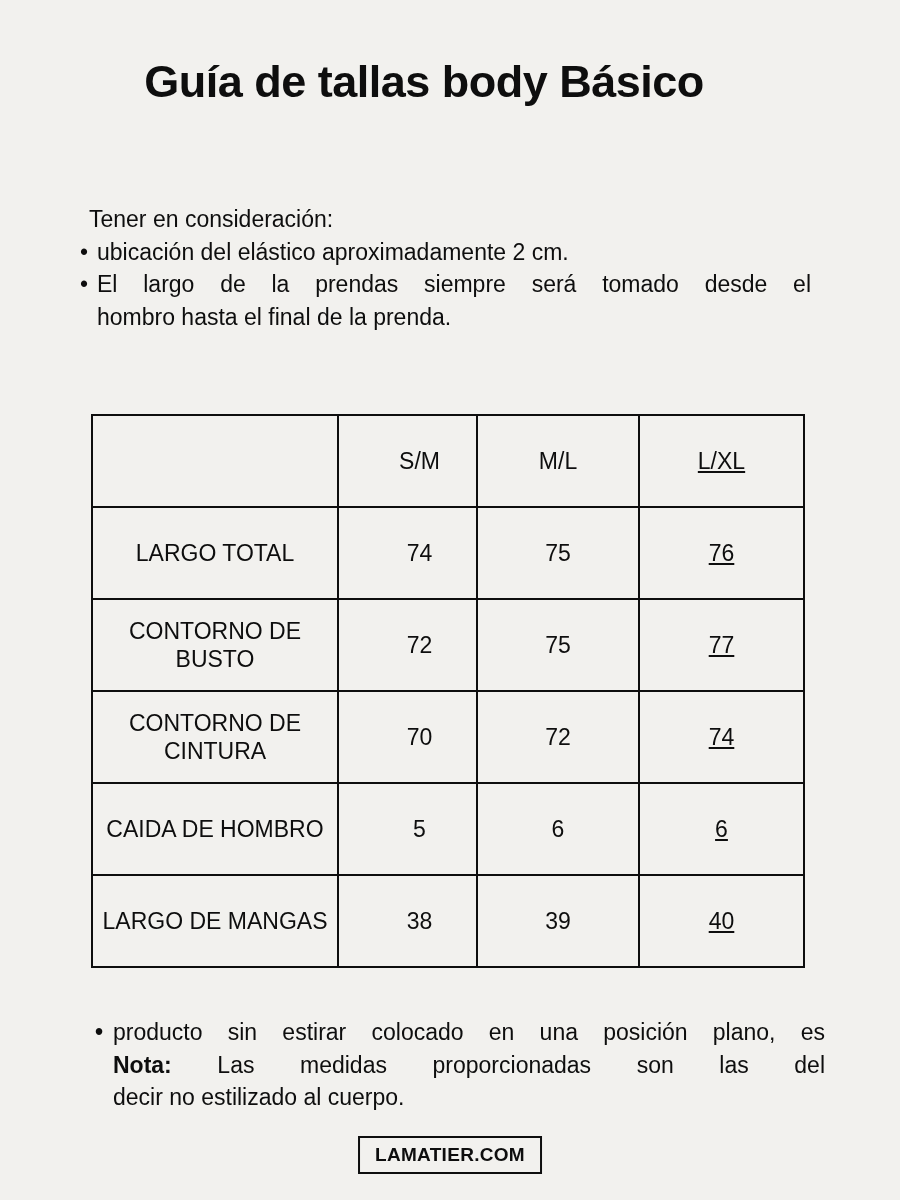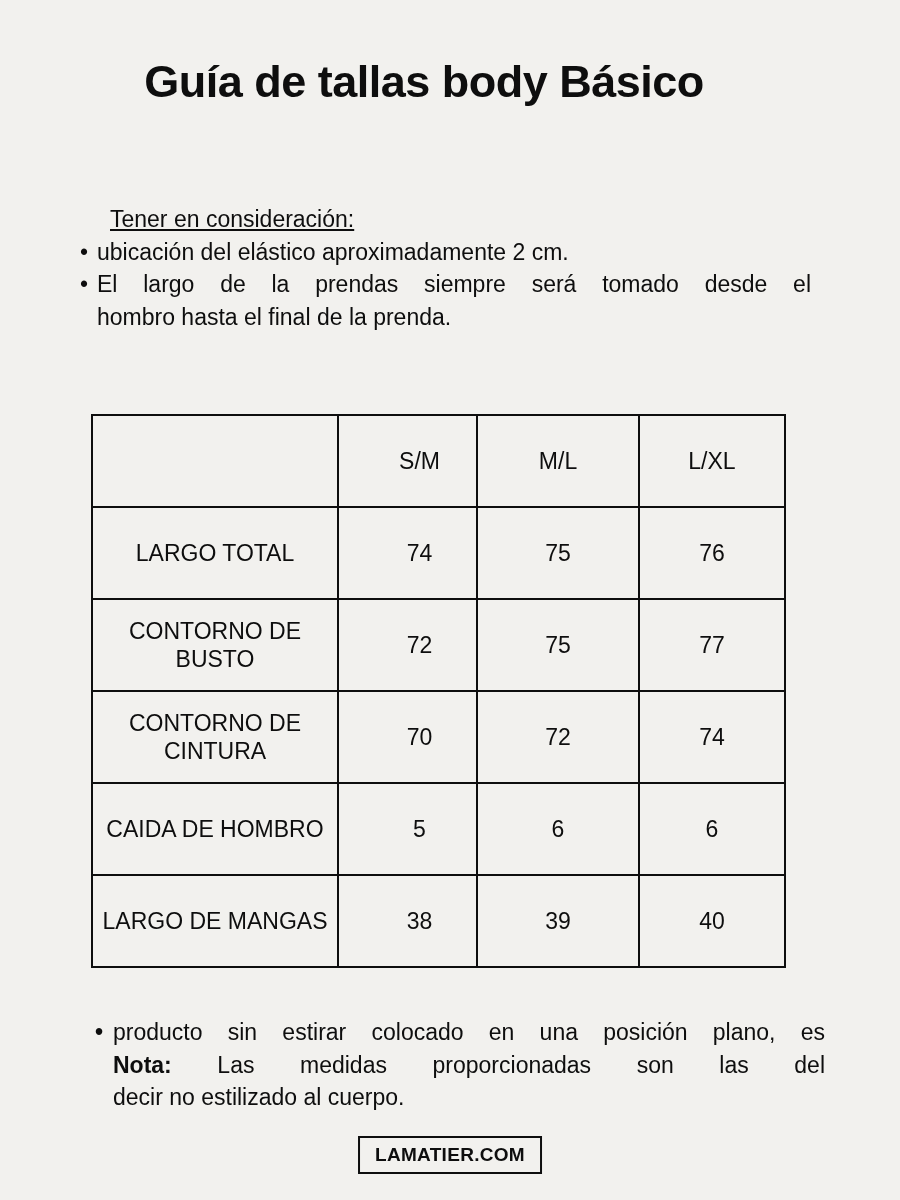--- a/index.html
+++ b/index.html
@@ -17,41 +17,41 @@
     text-align: center;
     font-size: 45px; font-weight: 800; letter-spacing: -0.5px;
     line-height: 50px;
   }
 
   
   .considerations {
     position: absolute; top: 203px; left: 80px; width: 731px;
     font-size: 23px; line-height: 32.5px;
   }
-  .considerations .heading { margin-left: 30px; text-decoration: underline; }
+  .considerations .heading { margin-left: 9px; }
   .bullet-item { display: flex; }
   .bullet-item .bullet { width: 17px; flex: none; }
   .bullet-item .text { flex: 1; min-width: 0; }
   .jline { text-align: justify; text-align-last: justify; }
 
   
   .size-table {
     position: absolute; top: 414px; left: 91px;
     border-collapse: collapse; table-layout: fixed;
   }
   .size-table td {
     border: 2.5px solid #0e0e0e;
     text-align: center; vertical-align: middle;
     font-size: 23px; font-weight: 500;
     height: 92px;
   }
   .size-table .c0 { width: 246px; }
   .size-table .c1 { width: 139px; padding-left: 24px; }
   .size-table .c2 { width: 162px; }
-  .size-table .c3 { width: 146px; }
+  .size-table .c3 { width: 165px; text-decoration: underline; }
   .size-table .label-line { line-height: 28px; }
 
   
   .note {
     position: absolute; top: 1016px; left: 95px; width: 730px;
     font-size: 23px; line-height: 32.5px;
     display: flex;
   }
   .note .bullet { width: 18px; flex: none; font-weight: 700; }
   .note .text { flex: 1; min-width: 0; }

